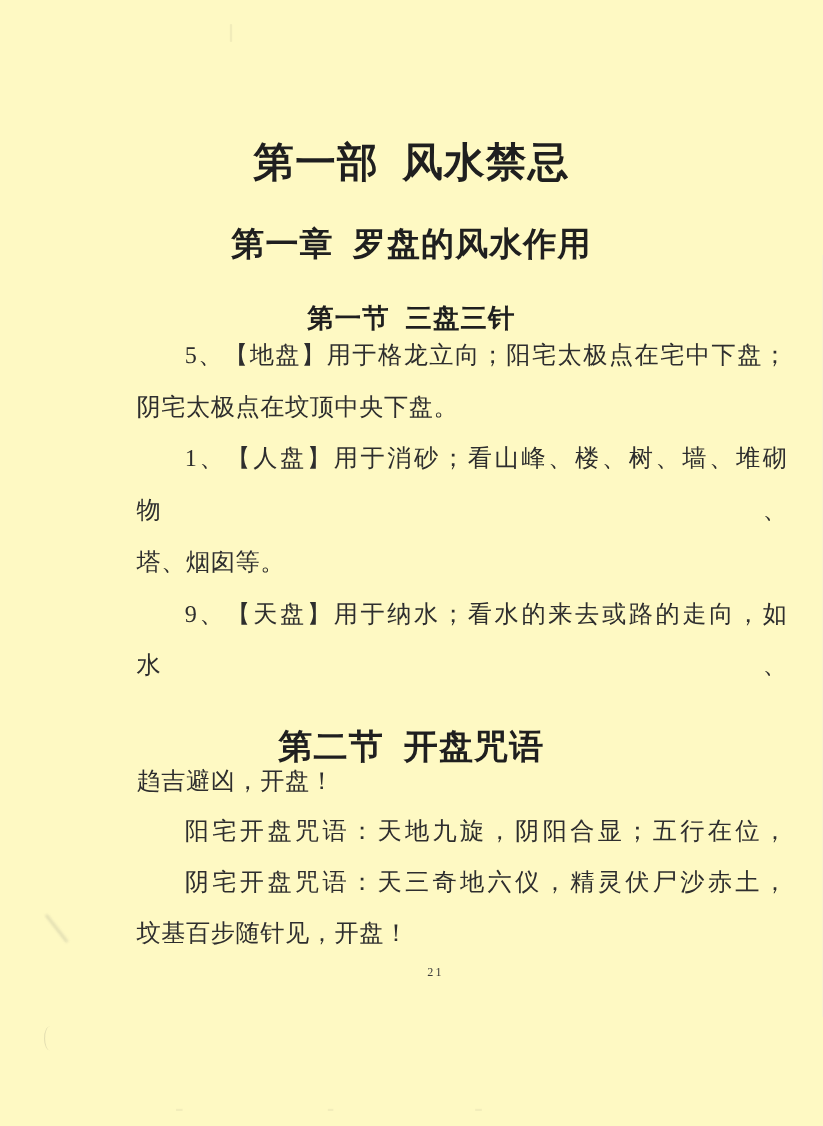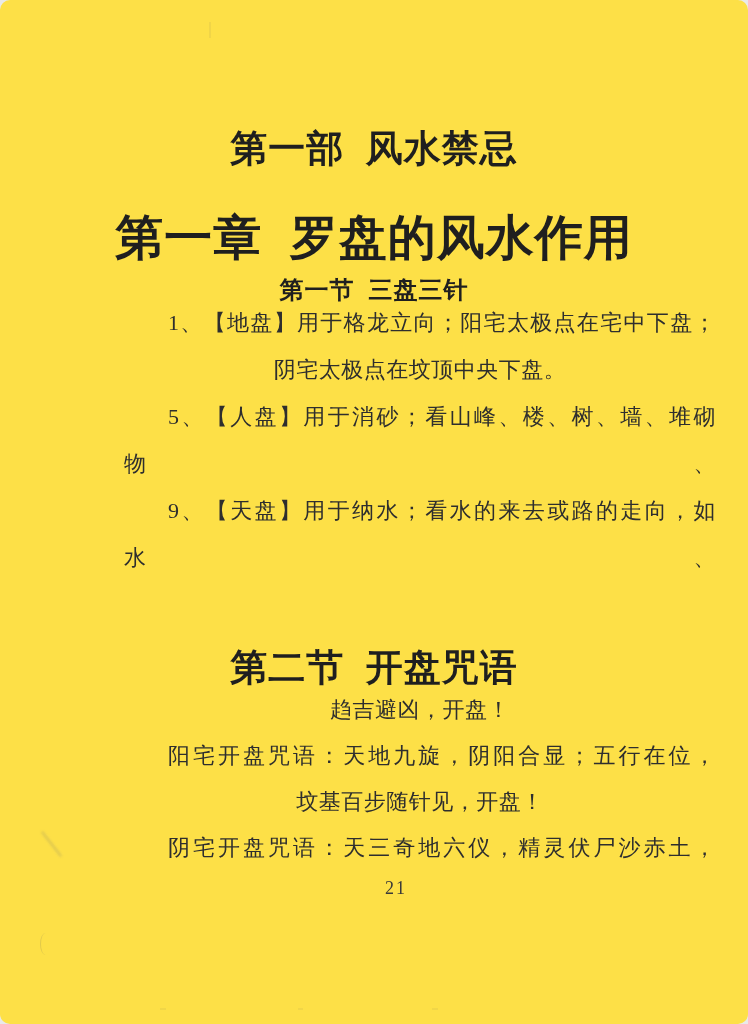--- a/index.html
+++ b/index.html
@@ -1,56 +1,55 @@
 <!DOCTYPE html>
 <html><head>
 <meta charset="utf-8">
 <style>
   html,body { margin:0; padding:0; background:#e9e9e9; }
   .page {
     position:relative;
     width:748px; height:1024px;
     margin:0 auto;
-    background:#fde047;
+    background:#fef9c3;
     overflow:hidden;
     font-family:"Liberation Serif","DejaVu Serif",serif;
     color:#2d2d2d;
-    border-radius:10px;
   }
   .h-part, .h-chapter, .h-section {
     position:absolute; left:0; width:100%;
     text-align:center;
     font-weight:700;
     color:#1f1f1f;
     word-spacing:0.3em;
     letter-spacing:1px;
     white-space:nowrap;
   }
   .h-part    { top:102px; font-size:37px; line-height:44px; }
-  .h-chapter { top:176px; font-size:48px; line-height:44px; }
+  .h-chapter { top:176px; font-size:30px; line-height:44px; }
   .h-sec1    { top:247px; font-size:24px; line-height:38px; }
-  .h-sec2    { top:612px; font-size:37px; line-height:38px; }
+  .h-sec2    { top:629px; font-size:31px; line-height:38px; }
   .bodyblock {
     position:absolute; left:124px; width:592px;
     font-size:22px;
     letter-spacing:0.5px;
     color:#2e2e2e;
   }
   .bb1 { top:299px; line-height:47px; }
   .bb2 { top:687px; line-height:46px; }
-  .line { width:100%;text-align:center; }
+  .line { width:100%; }
   .line.full {
     text-align:justify;
     text-align-last:justify;
   }
   .line.first { text-indent:44px; }
   .page-number {
     position:absolute; top:878px; left:46px; width:700px;
     text-align:center;
-    font-size:18px;
+    font-size:11px;
     color:#3a3a3a;
     letter-spacing:2px;
   }
   
   .artifact { position:absolute; pointer-events:none; }
   .smudge-left {
     left:50px; top:828px; width:3px; height:32px;
     background:rgba(110,110,110,0.18);
     transform:rotate(-38deg);
     filter:blur(1px);
@@ -78,41 +77,42 @@
 <div class="page">
 
   <h1 class="h-part">第一部 风水禁忌</h1>
 
   <h2 class="h-chapter">第一章 罗盘的风水作用</h2>
 
   <h3 class="h-section h-sec1">第一节 三盘三针</h3>
 
   <div class="bodyblock bb1">
     <div class="paragraph">
-      <div class="line first full">1、【地盘】用于格龙立向；阳宅太极点在宅中下盘；</div>
+      <div class="line first full">5、【地盘】用于格龙立向；阳宅太极点在宅中下盘；</div>
       <div class="line">阴宅太极点在坟顶中央下盘。</div>
     </div>
     <div class="paragraph">
-      <div class="line first full">5、【人盘】用于消砂；看山峰、楼、树、墙、堆砌物、</div>
+      <div class="line first full">1、【人盘】用于消砂；看山峰、楼、树、墙、堆砌物、</div>
+      <div class="line">塔、烟囱等。</div>
     </div>
     <div class="paragraph">
       <div class="line first full">9、【天盘】用于纳水；看水的来去或路的走向，如水、</div>
     </div>
   </div>
 
   <h3 class="h-section h-sec2">第二节 开盘咒语</h3>
 
   <div class="bodyblock bb2">
     <div class="paragraph">
       <div class="line">趋吉避凶，开盘！</div>
       <div class="line first full">阳宅开盘咒语：天地九旋，阴阳合显；五行在位，</div>
     </div>
     <div class="paragraph">
+      <div class="line first full">阴宅开盘咒语：天三奇地六仪，精灵伏尸沙赤土，</div>
       <div class="line">坟基百步随针见，开盘！</div>
-      <div class="line first full">阴宅开盘咒语：天三奇地六仪，精灵伏尸沙赤土，</div>
     </div>
   </div>
 
   <div class="page-number">21</div>
 
   <div class="artifact smudge-left"></div>
   <div class="artifact mark-top"></div>
   <div class="artifact curve-bottom"></div>
   <div class="artifact speck s1"></div>
   <div class="artifact speck s2"></div>

